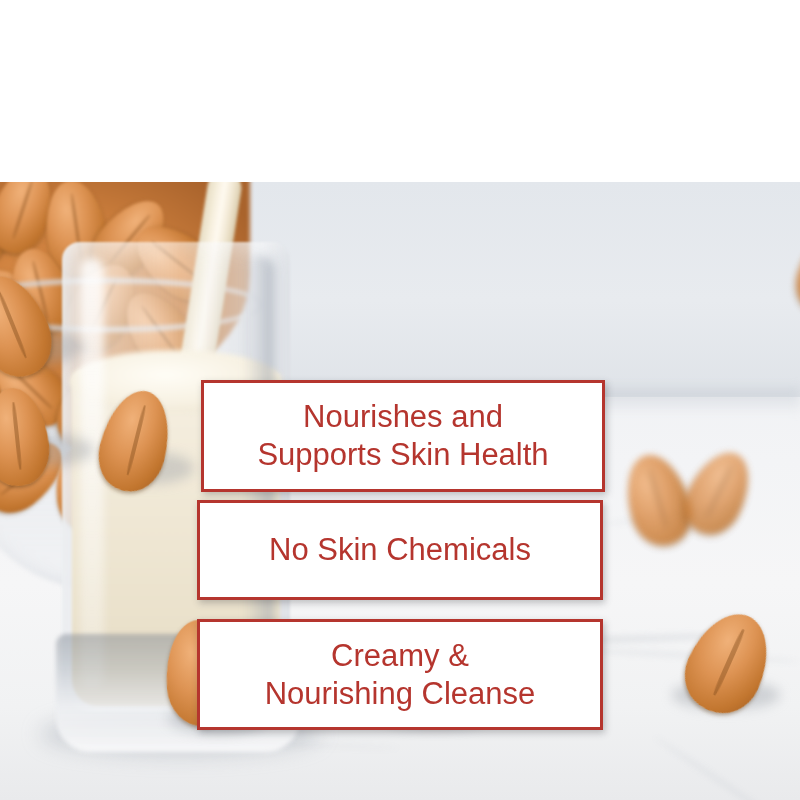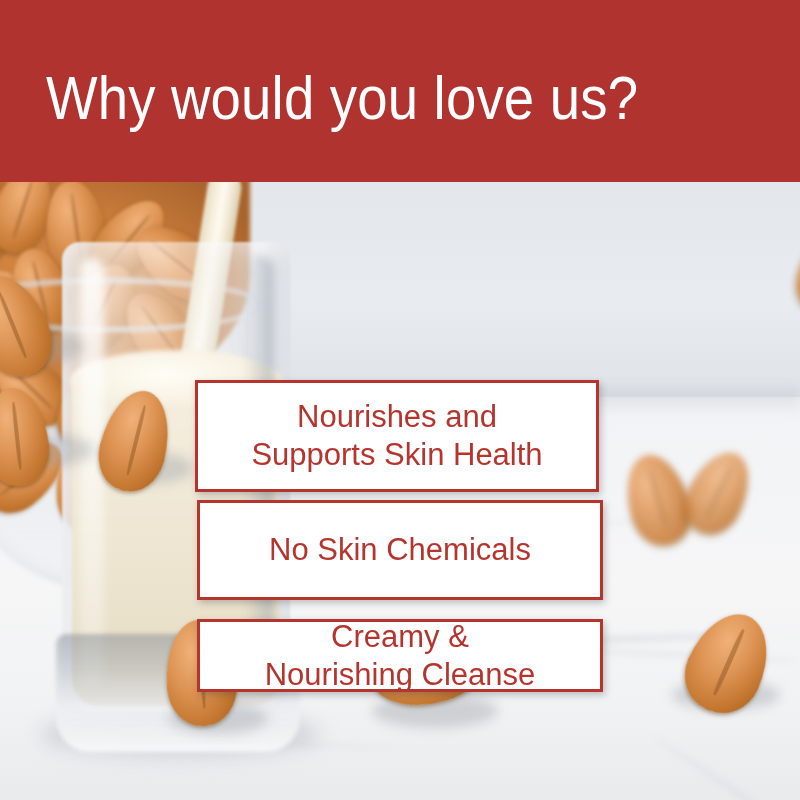--- a/index.html
+++ b/index.html
@@ -391,35 +391,32 @@
       <div class="nut" style="left:800px; top:48px;  width:56px; height:84px; transform:rotate(18deg); filter:blur(3px); opacity:.9;"></div>
       <div class="nut" style="left:628px; top:272px; width:60px; height:92px; transform:rotate(-16deg); filter:blur(3px); opacity:.85;">
           <span class="crease"></span>
         </div>
       <div class="nut" style="left:690px; top:268px; width:56px; height:86px; transform:rotate(26deg); filter:blur(3px); opacity:.8;">
           <span class="crease"></span>
         </div>
     </div>
   </div>
 
-  <div id="header-band">
-    <div id="header-title">Why would you love us?</div>
-  </div>
 
   <div id="feature-list">
 
 
-    <div class="feature-box" style="left:195px; top:380px; width:404px; height:112px;">
+    <div class="feature-box" style="left:201px; top:380px; width:404px; height:112px;">
       <div class="feature-text">Nourishes and
 Supports Skin Health</div>
     </div>
 
     <div class="feature-box" style="left:197px; top:500px; width:406px; height:100px;">
       <div class="feature-text">No Skin Chemicals</div>
     </div>
 
-    <div class="feature-box" style="left:197px; top:619px; width:406px; height:73px;">
+    <div class="feature-box" style="left:197px; top:619px; width:406px; height:111px;">
       <div class="feature-text">Creamy &amp;
 Nourishing Cleanse</div>
     </div>
 
   </div>
 </div>
 
 </body></html>

